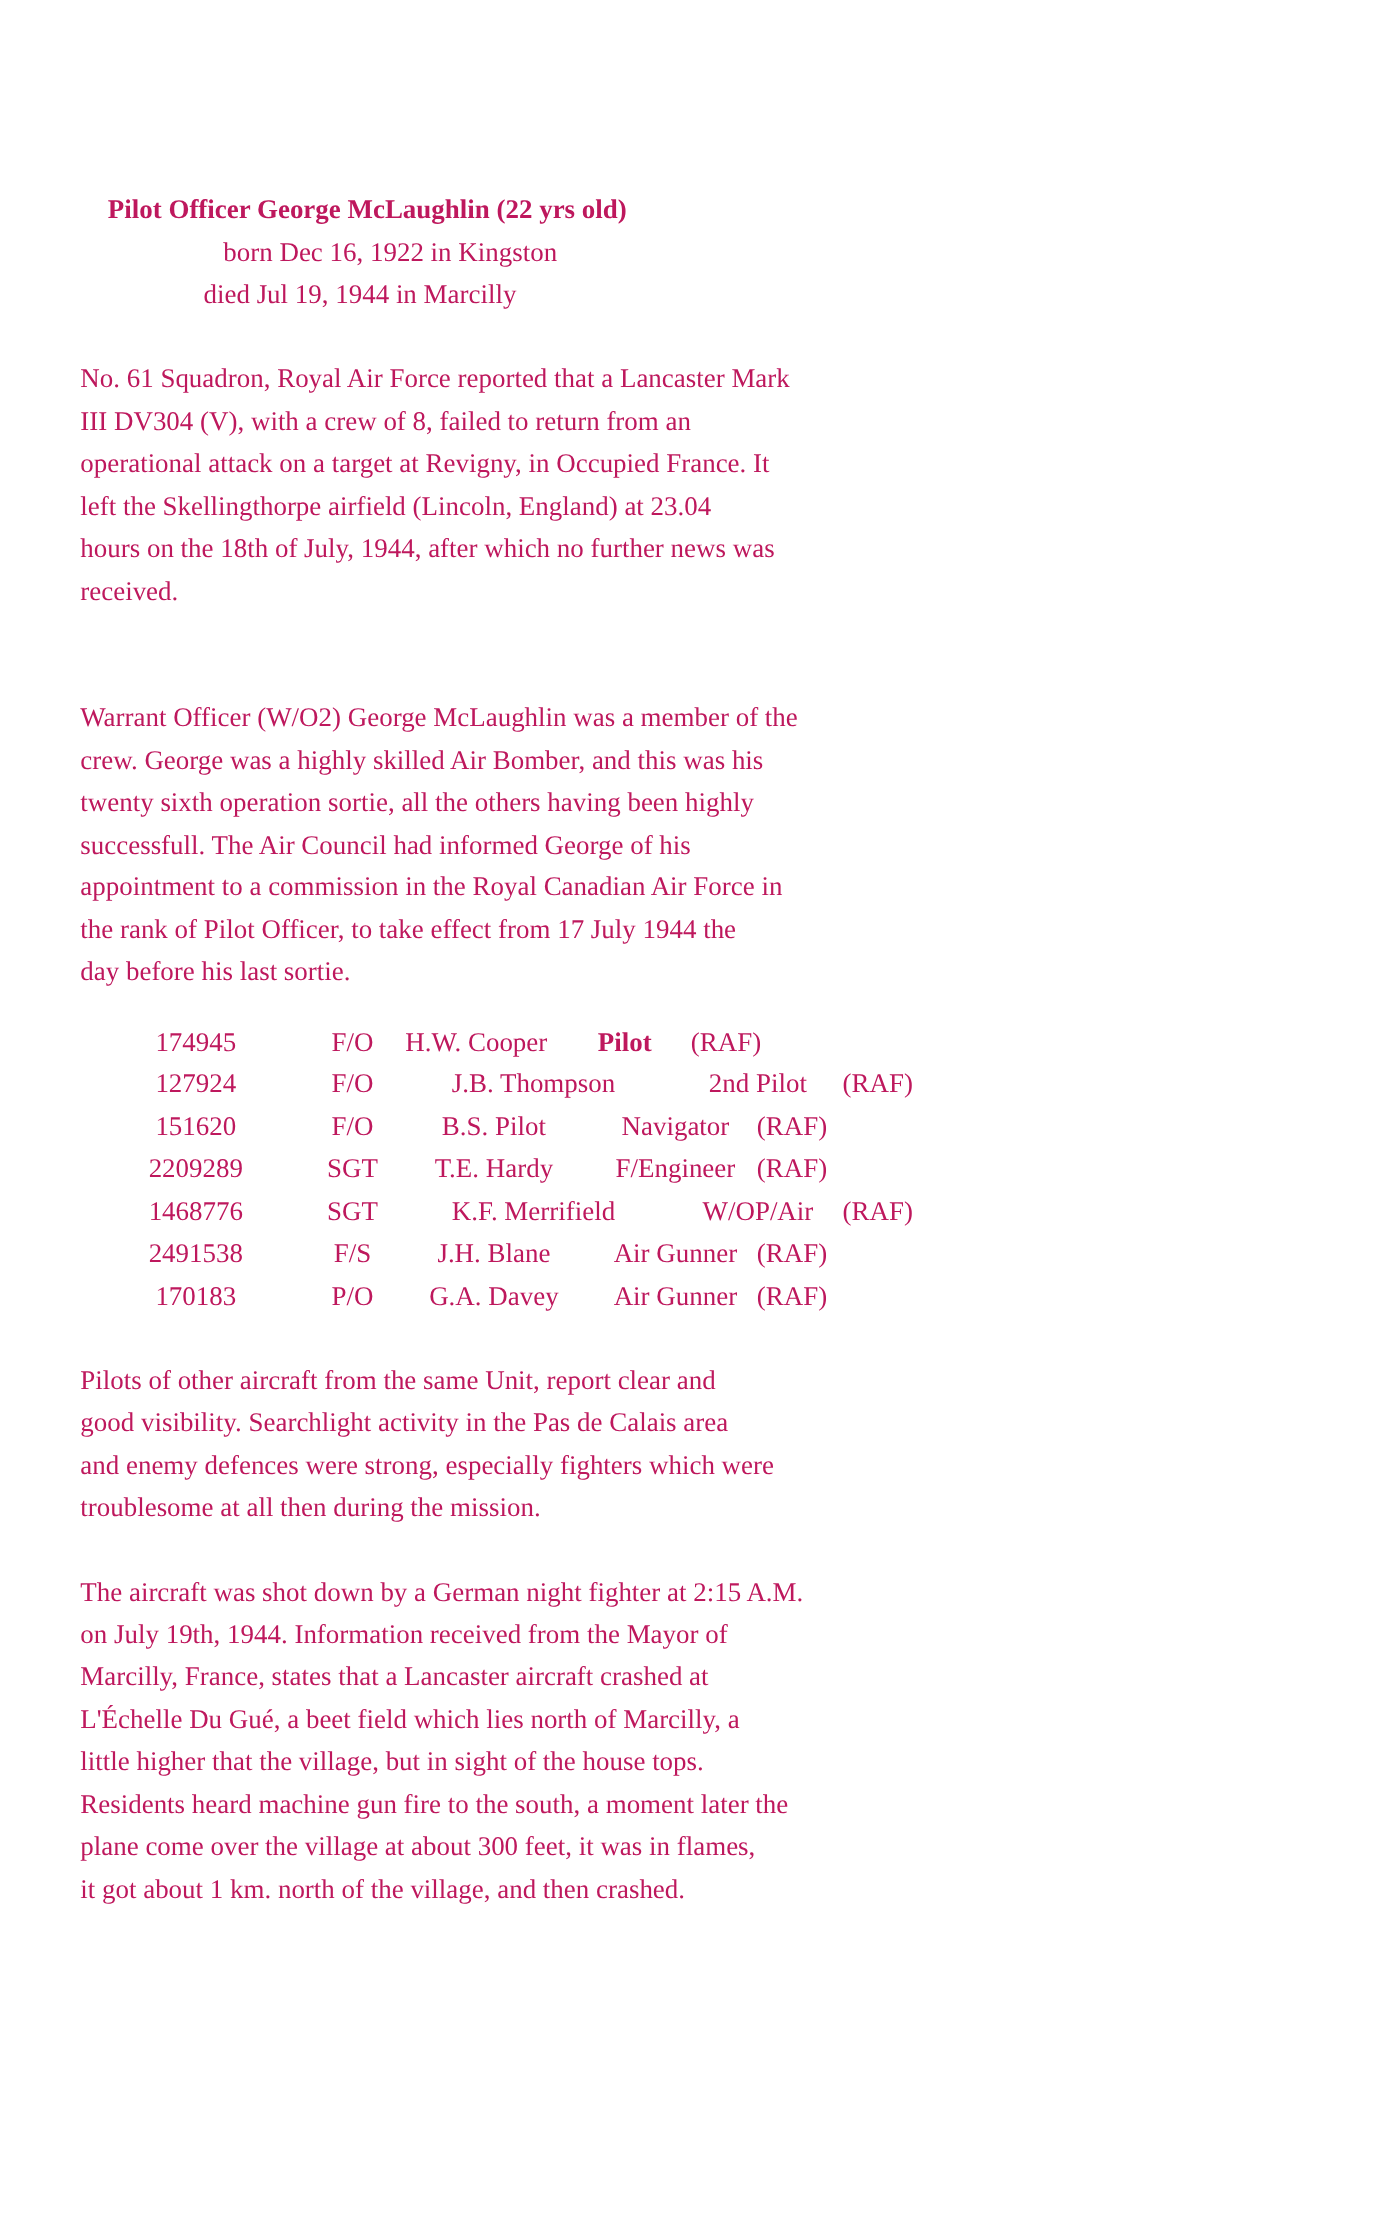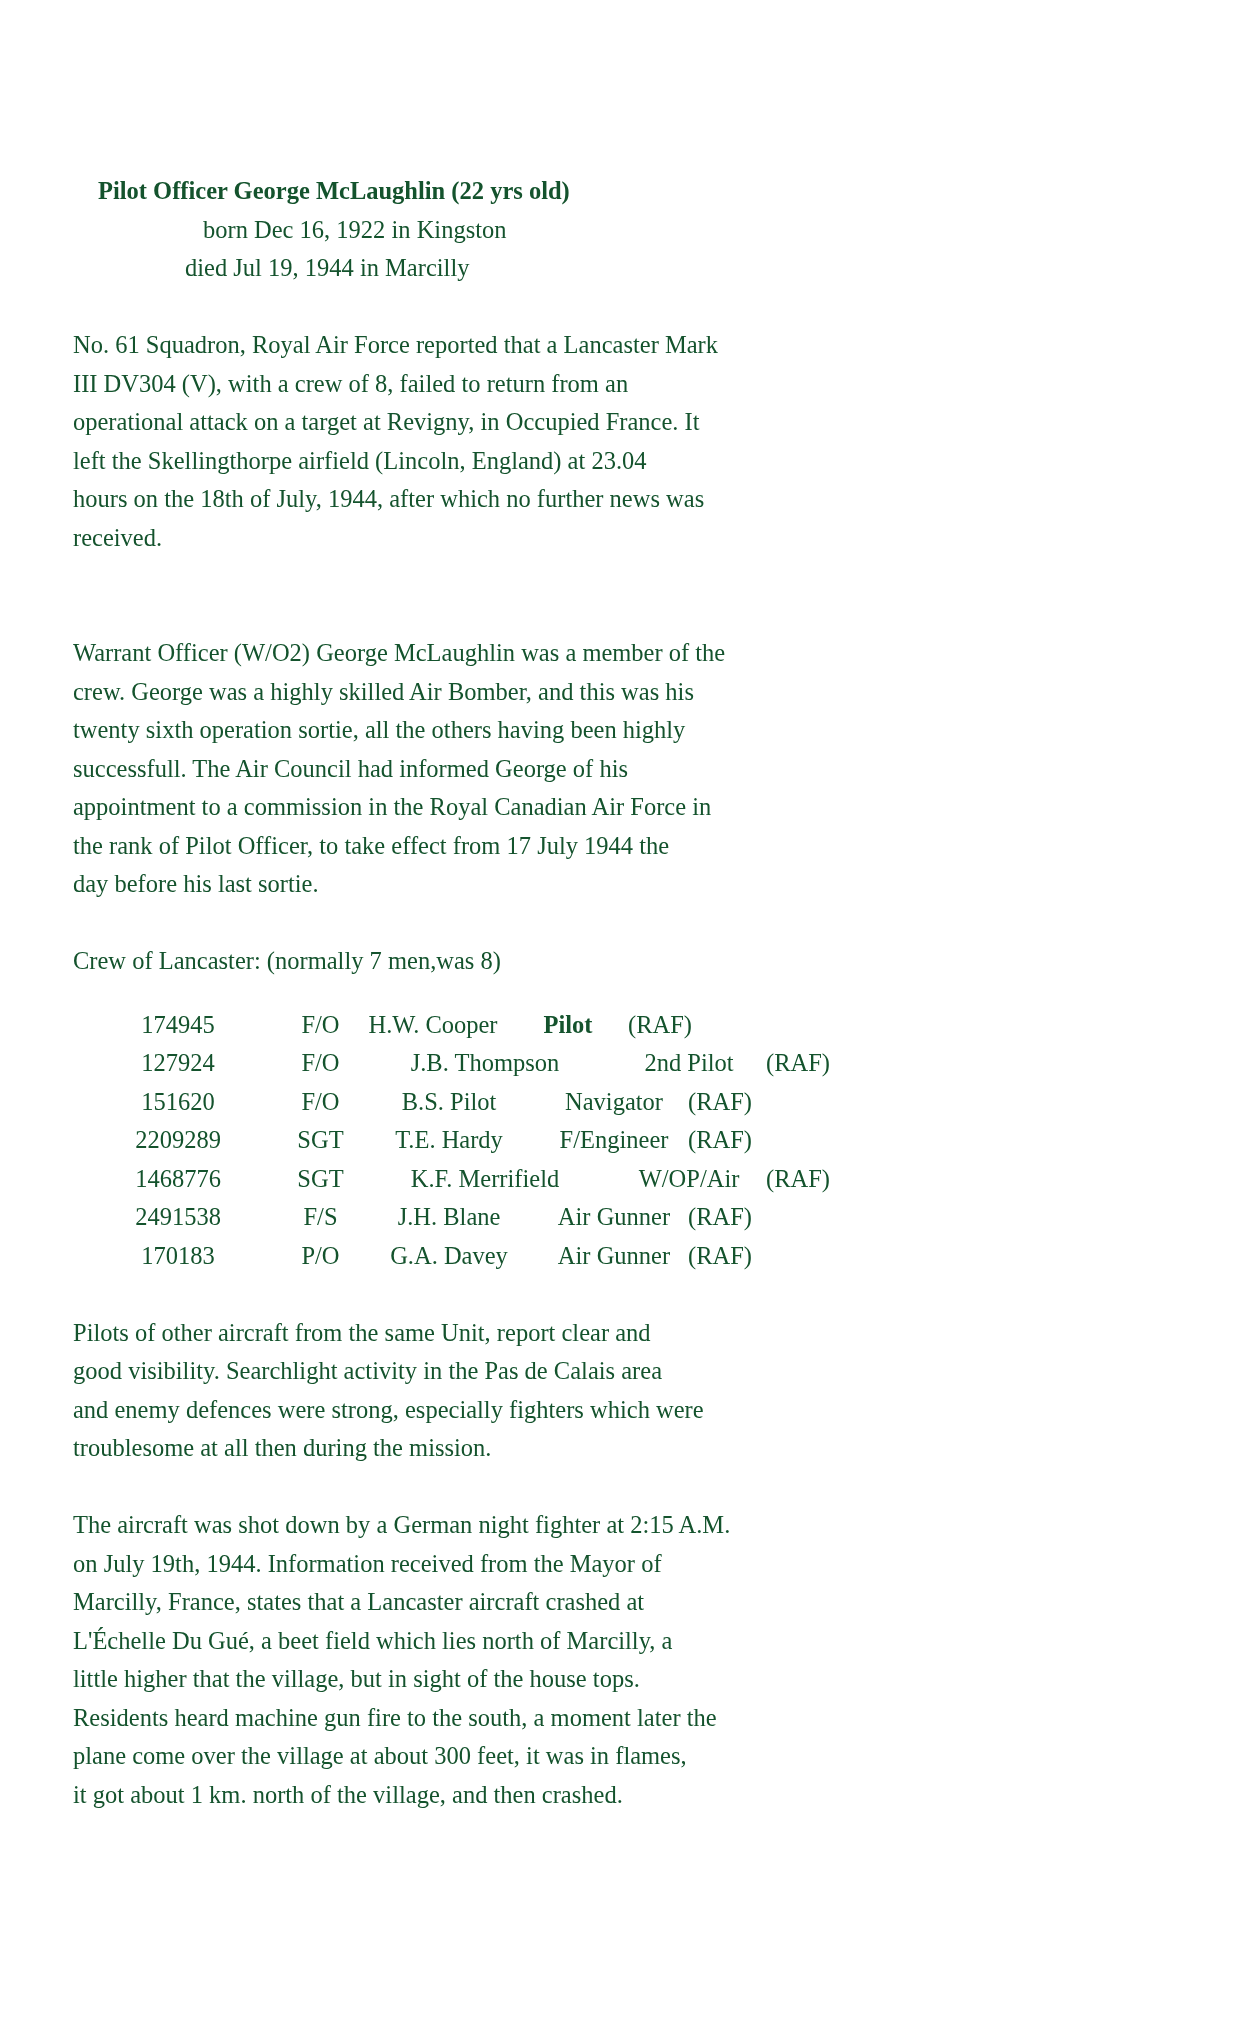--- a/index.html
+++ b/index.html
@@ -14,21 +14,21 @@
     overflow: hidden;
   }
   .page {
     box-sizing: border-box;
     width: 1260px;
     height: 2032px;
     padding: 172px 60px 0 73px;
     font-family: "Liberation Serif", "DejaVu Serif", serif;
     font-size: 24.5px;
     line-height: 38.5px;
-    color: #14532d;
+    color: #be185d;
     background: #ffffff;
   }
   .para {
     white-space: pre-line;
     margin: 0;
   }
   .mt1 { margin-top: 38.5px; }
   .mt2 { margin-top: 77px; }
   .doc-title {
     font-weight: bold;
@@ -73,21 +73,20 @@
 received.</p>
 
   <p class="para mt2">Warrant Officer (W/O2) George McLaughlin was a member of the
 crew. George was a highly skilled Air Bomber, and this was his
 twenty sixth operation sortie, all the others having been highly
 successfull. The Air Council had informed George of his
 appointment to a commission in the Royal Canadian Air Force in
 the rank of Pilot Officer, to take effect from 17 July 1944 the
 day before his last sortie.</p>
 
-  <p class="para mt1">Crew of Lancaster: (normally 7 men,was 8)</p>
 
   <div class="crew-table">
     <div class="crew-row r1">
       <span class="c c-num">174945</span>
       <span class="c c-rank">F/O</span>
       <span class="c c-name">H.W. Cooper</span>
       <span class="c c-role">Pilot</span>
       <span class="c c-org">(RAF)</span>
     </div>
     <div class="crew-row rshift">

